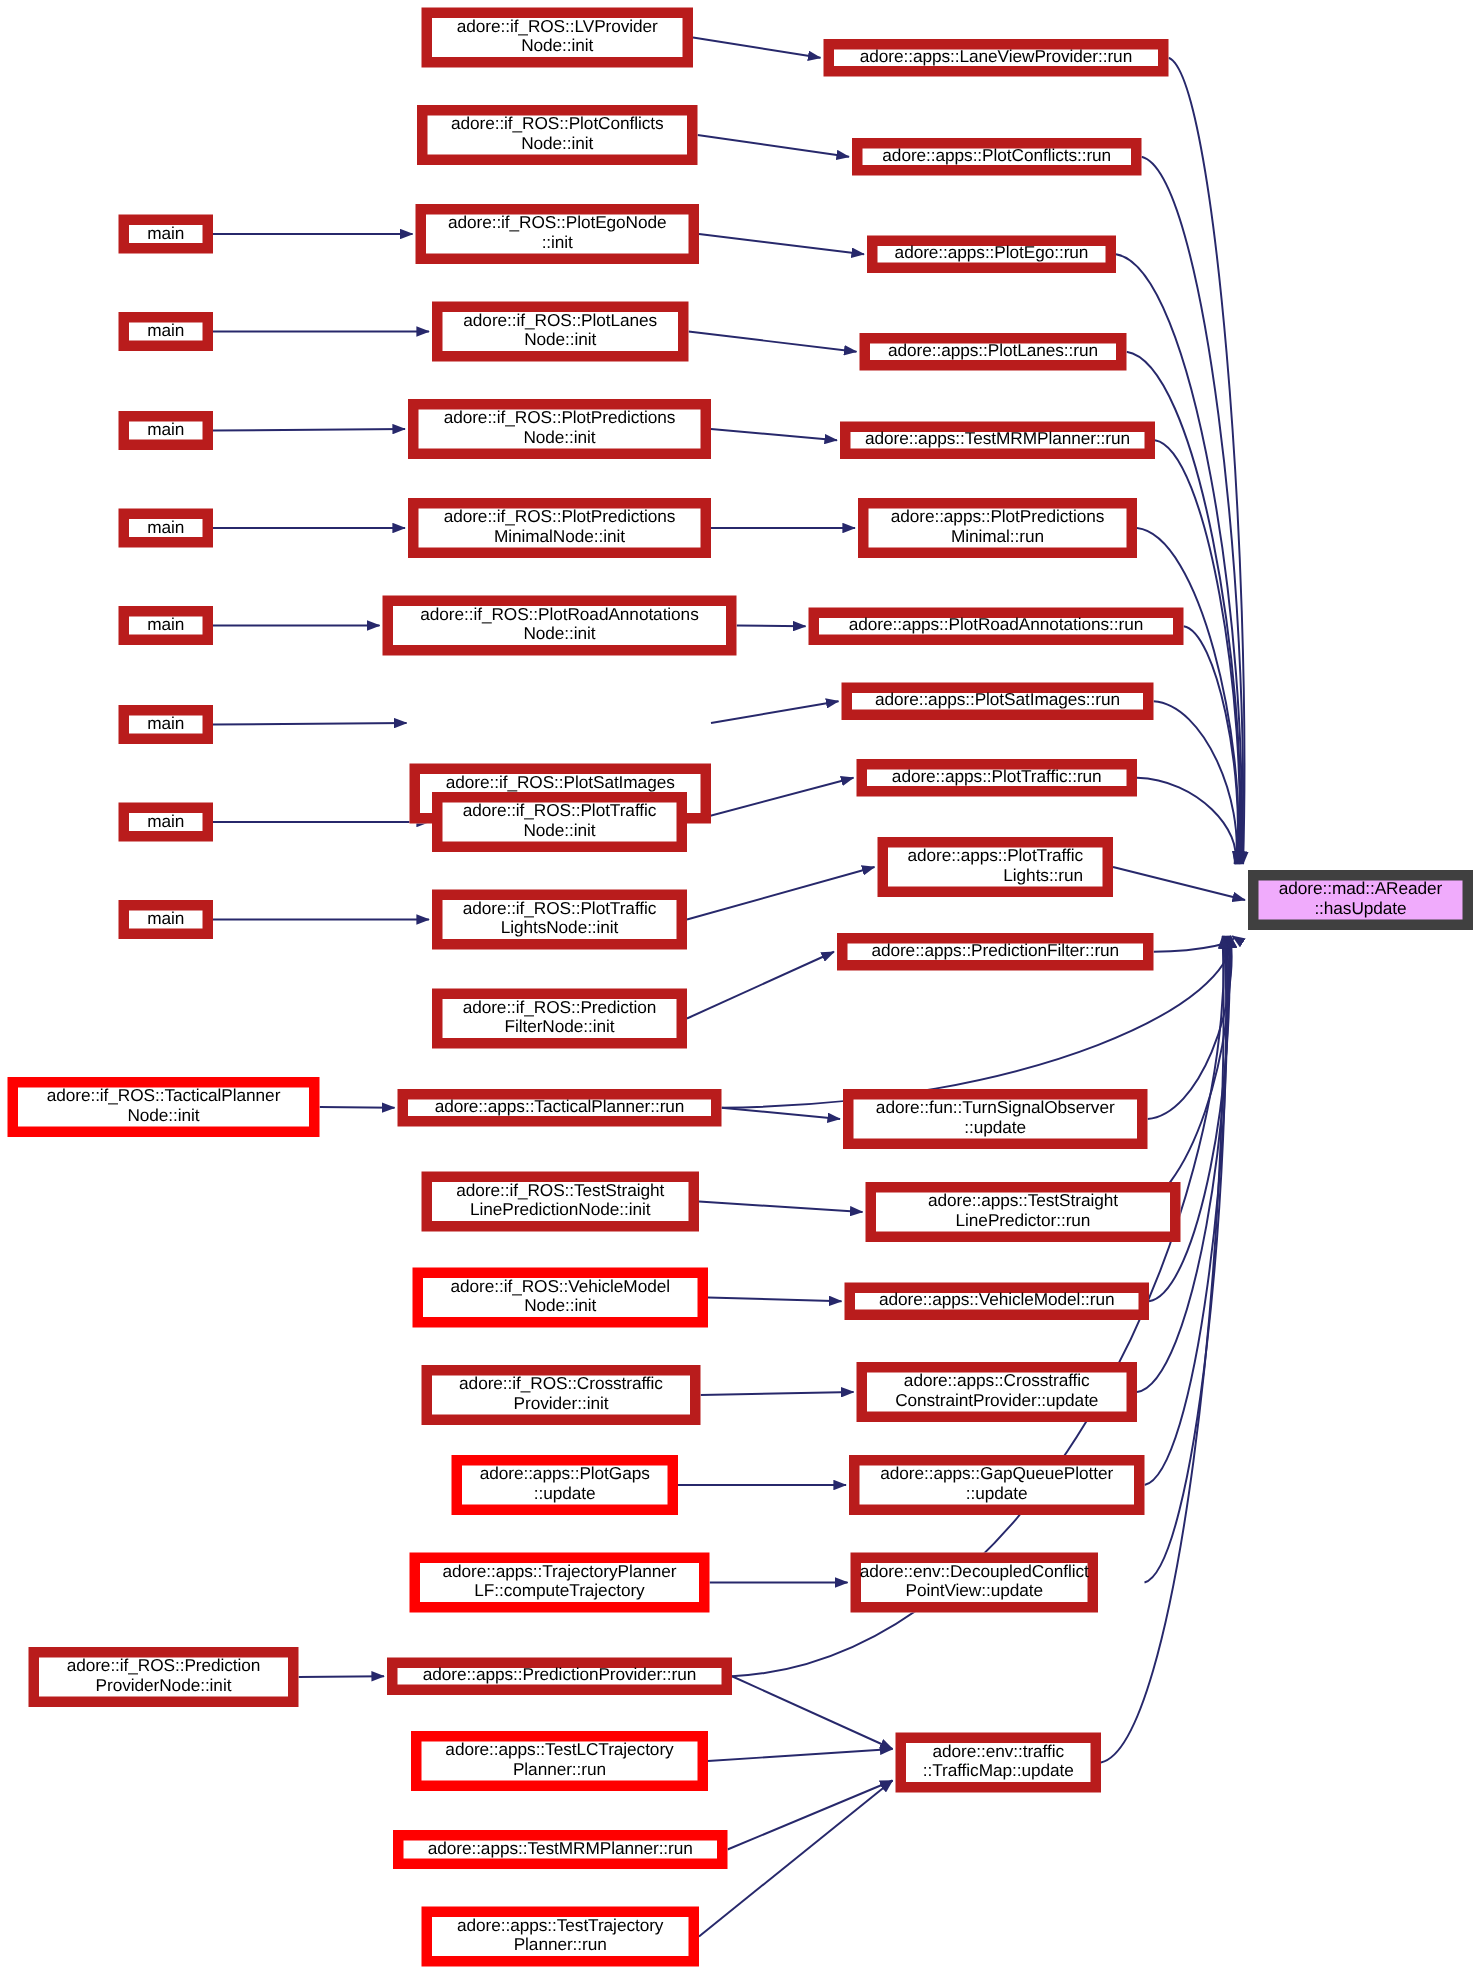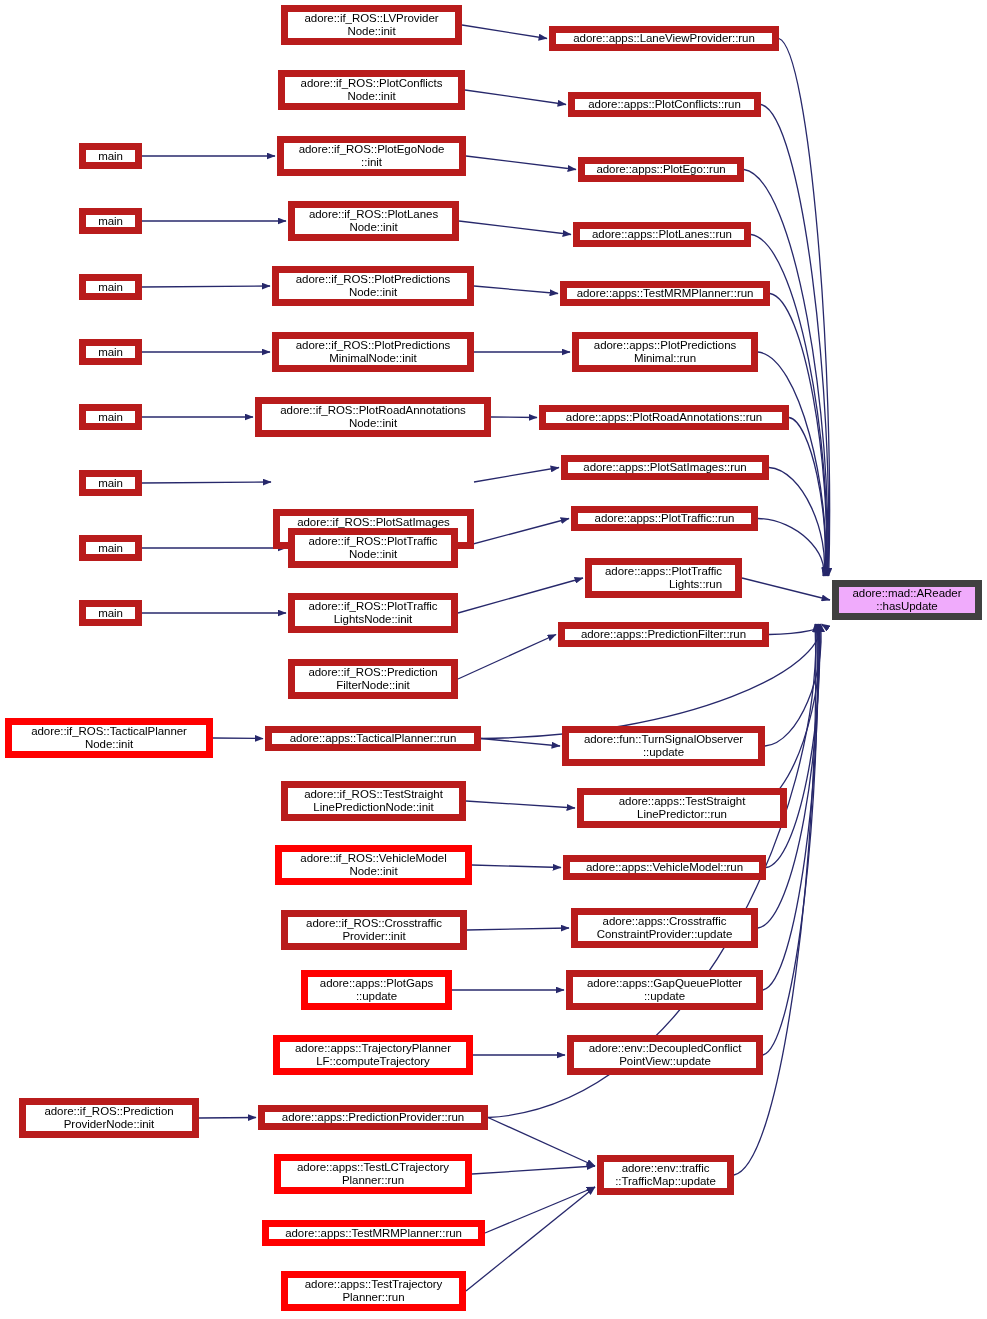--- a/index.html
+++ b/index.html
@@ -180,20 +180,20 @@
       <div class="node" style="left: 558px; top: 622px; width: 211px; height: 25px;">adore::apps::PredictionFilter::run</div>
       <div class="node" style="left: 562px; top: 726px; width: 203px; height: 40px;">adore::fun::TurnSignalObserver
 ::update</div>
       <div class="node" style="left: 577px; top: 788px; width: 210px; height: 40px;">adore::apps::TestStraight
 LinePredictor::run</div>
       <div class="node" style="left: 563px; top: 855px; width: 203px; height: 25px;">adore::apps::VehicleModel::run</div>
       <div class="node" style="left: 571px; top: 908px; width: 187px; height: 40px;">adore::apps::Crosstraffic
 ConstraintProvider::update</div>
       <div class="node" style="left: 566px; top: 970px; width: 197px; height: 40px;">adore::apps::GapQueuePlotter
 ::update</div>
-      <div class="node" style="left: 567px; top: 1035px; width: 196px; height: 40px;">adore::env::DecoupledConflict
+      <div class="node" style="left: 567px; top: 1035px; width: 165px; height: 40px;">adore::env::DecoupledConflict
 PointView::update</div>
       <div class="node" style="left: 597px; top: 1155px; width: 137px; height: 40px;">adore::env::traffic
 ::TrafficMap::update</div>
       <div class="node target" style="left: 832px; top: 580px; width: 150px; height: 40px;">adore::mad::AReader
 ::hasUpdate</div>
     </div>
 </div>
 
 </body></html>

